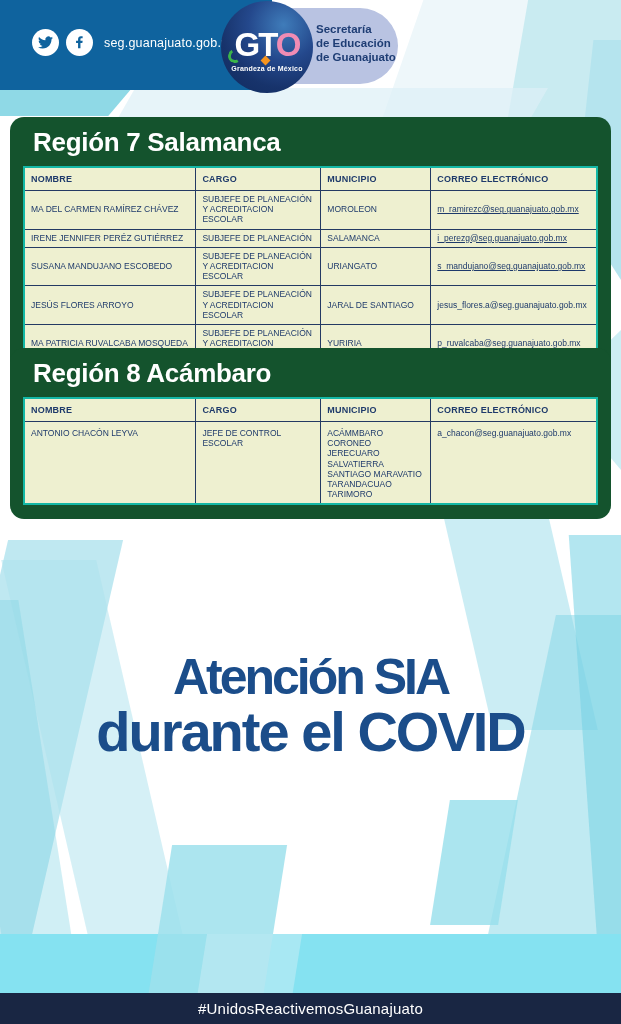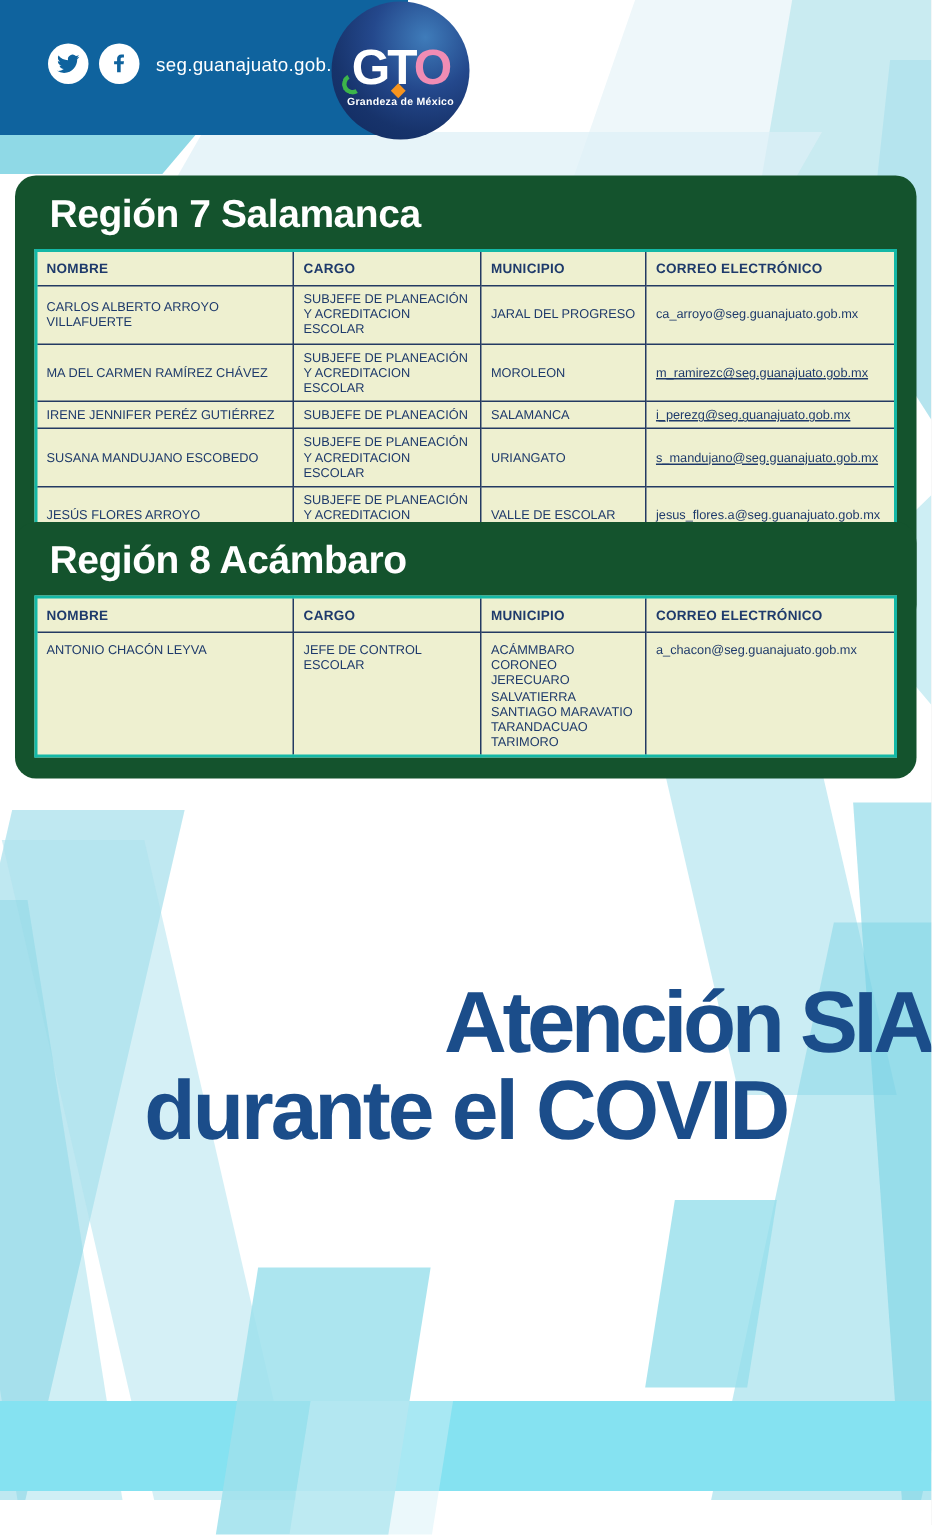--- a/index.html
+++ b/index.html
@@ -53,21 +53,21 @@
   table.contact th, table.contact td { border:1px solid #243a63; color:#1e3a6b; text-align:left; }
   table.contact th { font-size:9px; padding:6px 6px; letter-spacing:.2px; }
   table.contact td { font-size:8.5px; padding:3px 6px 4px 6px; line-height:1.2; vertical-align:middle; }
   .col-nombre { width:30%; } .col-cargo { width:21.8%; } .col-municipio { width:19.2%; } .col-correo { width:29%; }
   td.u { text-decoration:underline; }
   .panel-8 table.contact td { vertical-align:top; padding-top:6px; }
   td.pre { white-space:pre-line; }
 
   
   .hero { position:absolute; left:0; top:652px; width:621px; text-align:center; color:#1b4d8a; z-index:5; }
-  .hero-l1 { font-size:58px; font-weight:bold; letter-spacing:-3px; line-height:1.02;text-align:right; }
+  .hero-l1 { font-size:50px; font-weight:bold; letter-spacing:-3px; line-height:1.02; }
   .hero-l2 { font-size:56px; font-weight:bold; letter-spacing:-2px; line-height:1.05; }
 
   
   .footer { position:absolute; left:0; bottom:0; width:621px; height:31px; background:#192643; z-index:6; display:flex; align-items:center; justify-content:center; }
   .footer span { color:#ffffff; font-size:15px; letter-spacing:.2px; }
 </style>
 </head>
 <body>
 
 <div class="canvas">
@@ -98,20 +98,27 @@
         </svg>
     </div>
     <div class="social-circle">
       <svg width="15" height="15" viewBox="0 0 24 24" fill="#0f639e">
           <path d="M15.12 5.32H17V2.14c-.324-.043-1.44-.14-2.74-.14-2.71 0-4.57 1.657-4.57 4.7v2.62H6.5v3.32h3.19V21h3.83v-8.36h3.06l.487-3.32h-3.547V7.05c0-.96.267-1.73 1.6-1.73z"></path>
         </svg>
     </div>
     <span class="site-url">seg.guanajuato.gob.mx</span>
   </div>
 
+  <div class="logo-pill">
+    <div class="org-lines">
+      <div>Secretaría</div>
+      <div>de Educación</div>
+      <div>de Guanajuato</div>
+    </div>
+  </div>
 
   <div class="logo-circle">
     <div class="gto-word">
       <span class="gto-green"></span>
       <span class="gto-orange"></span>
       <span class="g">G</span><span class="t">T</span><span class="o">O</span>
     </div>
     <div class="gto-tagline">Grandeza de México</div>
   </div>
 
@@ -127,47 +134,41 @@
       <thead>
         <tr>
           <th>NOMBRE</th>
           <th>CARGO</th>
           <th>MUNICIPIO</th>
           <th>CORREO ELECTRÓNICO</th>
         </tr>
       </thead>
       <tbody>
         <tr>
-          <td>CARLOS ALBERTO ARROYO VILLAFUERTE</td>
-          <td>SUBJEFE DE PLANEACIÓN Y ACREDITACION ESCOLAR</td>
-          <td>JARAL DEL PROGRESO</td>
-          <td>ca_arroyo@seg.guanajuato.gob.mx</td>
-        </tr>
-        <tr>
           <td>MA DEL CARMEN RAMÍREZ CHÁVEZ</td>
           <td>SUBJEFE DE PLANEACIÓN Y ACREDITACION ESCOLAR</td>
           <td>MOROLEON</td>
           <td class="u">m_ramirezc@seg.guanajuato.gob.mx</td>
         </tr>
         <tr>
           <td>IRENE JENNIFER PERÉZ GUTIÉRREZ</td>
           <td>SUBJEFE DE PLANEACIÓN</td>
           <td>SALAMANCA</td>
           <td class="u">i_perezg@seg.guanajuato.gob.mx</td>
         </tr>
         <tr>
           <td>SUSANA MANDUJANO ESCOBEDO</td>
           <td>SUBJEFE DE PLANEACIÓN Y ACREDITACION ESCOLAR</td>
           <td>URIANGATO</td>
           <td class="u">s_mandujano@seg.guanajuato.gob.mx</td>
         </tr>
         <tr>
           <td>JESÚS FLORES ARROYO</td>
           <td>SUBJEFE DE PLANEACIÓN Y ACREDITACION ESCOLAR</td>
-          <td>VALLE DE ESCOLAR</td>
+          <td>JARAL DE SANTIAGO</td>
           <td>jesus_flores.a@seg.guanajuato.gob.mx</td>
         </tr>
         <tr>
           <td>MA PATRICIA RUVALCABA MOSQUEDA</td>
           <td>SUBJEFE DE PLANEACIÓN Y ACREDITACION ESCOLAR</td>
           <td>YURIRIA</td>
           <td>p_ruvalcaba@seg.guanajuato.gob.mx</td>
         </tr>
       </tbody>
     </table>
@@ -205,14 +206,17 @@
         </tr>
       </tbody>
     </table>
   </div>
 
   <div class="hero">
     <div class="hero-l1">Atención SIA</div>
     <div class="hero-l2">durante el COVID</div>
   </div>
 
+  <div class="footer">
+    <span>#UnidosReactivemosGuanajuato</span>
+  </div>
 
 </div>
 
 </body></html>

